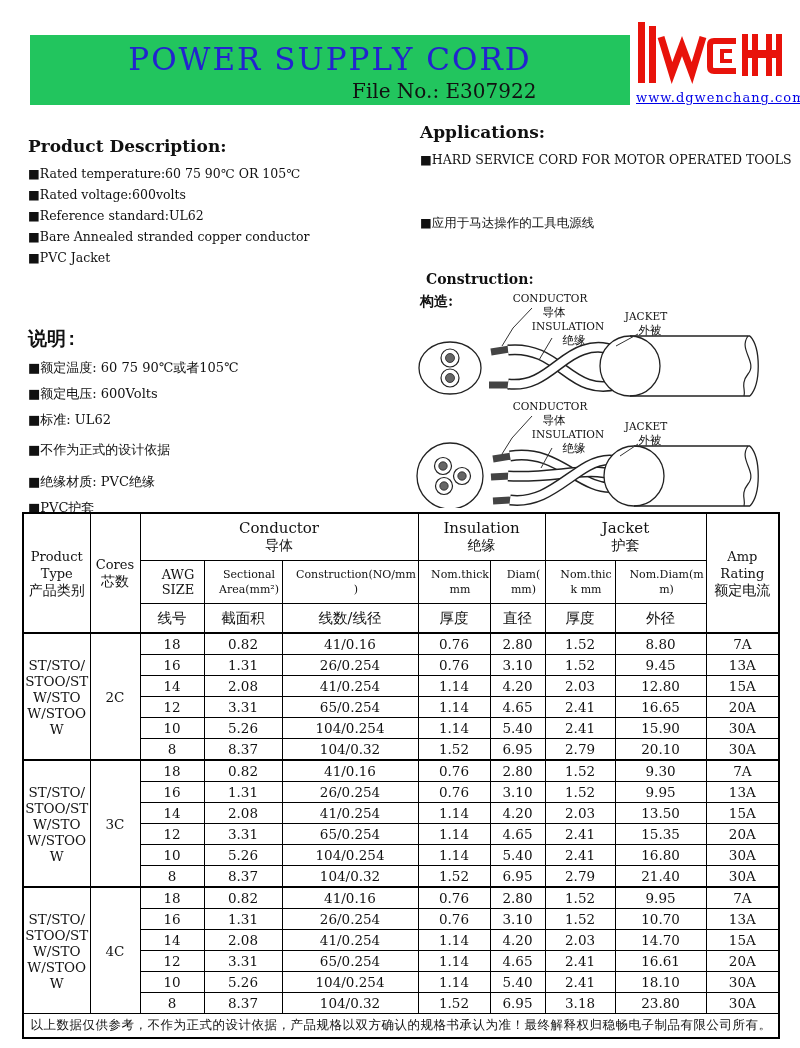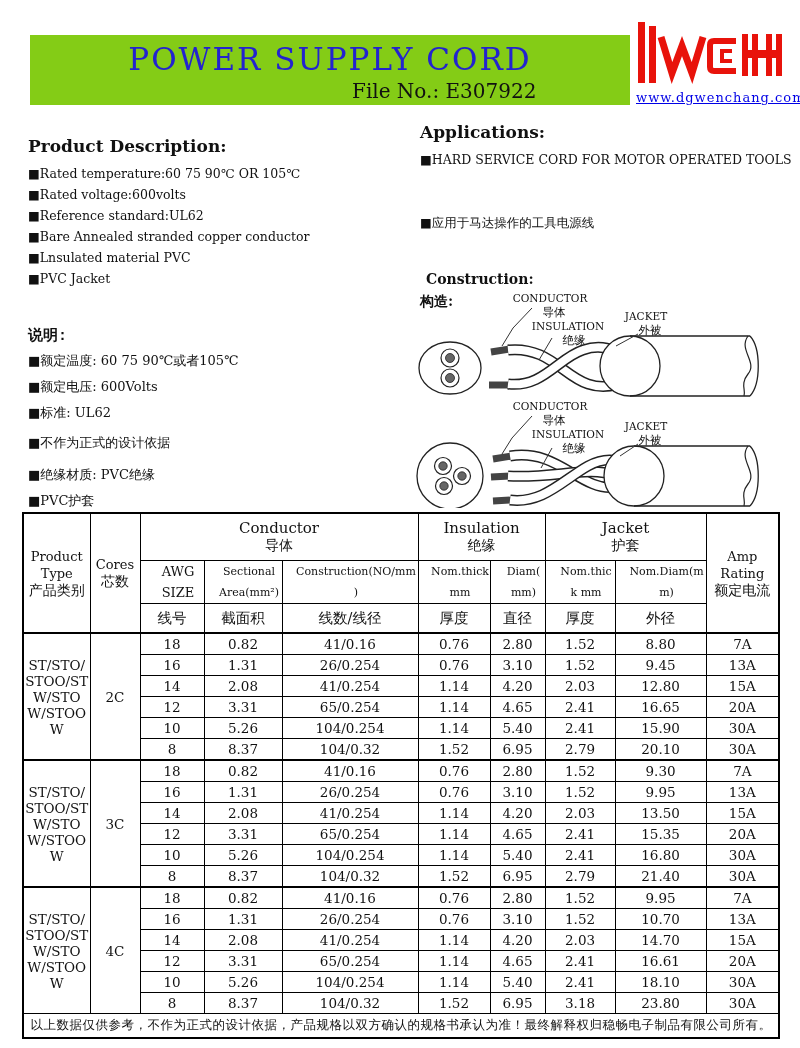--- a/index.html
+++ b/index.html
@@ -1,53 +1,53 @@
 <!DOCTYPE html>
 <html><head>
 <meta charset="utf-8">
 <style>
   html,body{margin:0;padding:0;}
   body{
     width:800px;height:1048px;position:relative;background:#ffffff;
     font-family:"DejaVu Serif","Liberation Serif",serif;color:#111;overflow:hidden;
   }
   
-  .banner{position:absolute;left:30px;top:35px;width:600px;height:70px;background:#84cc16;}
+  .banner{position:absolute;left:30px;top:35px;width:600px;height:70px;background:#22c55e;}
   .banner-title{position:absolute;left:0;top:6px;width:100%;text-align:center;
     color:#2323cf;font-size:31px;letter-spacing:2px;white-space:nowrap;}
   .file-no{position:absolute;left:322px;top:44px;font-size:20px;color:#111;}
   .logo-wrap{position:absolute;left:636px;top:17px;width:152px;text-align:center;}
   .logo-svg{display:block;margin:0 auto;}
   .website{display:inline-block;margin-top:2px;font-size:13px;color:#0000e6;
     text-decoration:underline;letter-spacing:1px;}
   
   .col{position:absolute;}
   .desc-col{left:28px;top:136px;width:385px;}
   .apps-col{left:420px;top:122px;width:372px;}
   .notes-col{left:28px;top:326px;width:385px;}
   .h-en{font-weight:bold;font-size:17px;margin:0 0 7px 0;}
-  .h-cn{font-weight:bold;font-size:15px;margin:0 0 4px 0;font-family:Liberation Mono, monospace;}
+  .h-cn{font-weight:bold;font-size:19px;margin:0 0 4px 0;font-family:Liberation Mono, monospace;}
   .bullet{font-size:12.5px;line-height:21px;margin:0;white-space:nowrap;}
   .notes-col .bullet{font-size:13px;line-height:23px;margin-bottom:3px;}
   .notes-col .bullet:nth-of-type(5){margin-top:7px;}
   .notes-col .bullet:nth-of-type(6){margin-top:9px;}
   .apps-gap{margin-top:42px;}
   .constr-head{font-weight:bold;font-size:14px;margin:38px 0 0 6px;}
   .constr-head-cn{font-weight:bold;font-size:14px;margin:6px 0 0 0;}
   
   .diagram{position:absolute;left:398px;top:288px;}
   .diagram text{font-size:10.5px;fill:#111;}
   .diagram text.cn{font-size:11.5px;}
   
   .spec-table{position:absolute;left:22px;top:512px;width:756px;
     border-collapse:collapse;table-layout:fixed;border:2px solid #000;}
   .spec-table td{border:1px solid #000;text-align:center;vertical-align:middle;
     padding:0;font-size:13.5px;color:#111;overflow:hidden;}
   tr.h1 td{height:46px;}
-  tr.h2 td{height:42px;font-size:11px;line-height:21px;padding-left:12px;}
+  tr.h2 td{height:42px;font-size:11px;line-height:15px;padding-left:12px;}
   tr.h3 td{height:28px;font-size:14.5px;}
   tbody.spec-body td{height:20px;}
   tr.note-row td{height:23px;font-size:12.5px;letter-spacing:0.5px;}
   .grp-en{display:block;font-size:15px;line-height:17px;}
   .grp-cn{display:block;font-size:14px;line-height:17px;}
   .pt-cell{font-size:12px;line-height:16px;word-break:break-all;padding:0 2px;}
   .cores-cell{font-size:14px;}
   .amp-cell{font-size:13px;line-height:17px;}
   .spec-body tr.group-start td{border-top:2px solid #000;}
   tr.h3 td{border-bottom:2px solid #000;}
@@ -80,21 +80,20 @@
   </svg>
   <span class="website">www.dgwenchang.com</span>
 </div>
 
 <div class="col desc-col">
   <p class="h-en">Product Description:</p>
   <p class="bullet">■Rated temperature:60 75 90℃ OR 105℃</p>
   <p class="bullet">■Rated voltage:600volts</p>
   <p class="bullet">■Reference standard:UL62</p>
   <p class="bullet">■Bare Annealed stranded copper conductor</p>
-  <p class="bullet">■Lnsulated material  PVC</p>
   <p class="bullet">■PVC Jacket</p>
 </div>
 
 <div class="col apps-col">
   <p class="h-en">Applications:</p>
   <p class="bullet">■HARD SERVICE CORD FOR MOTOR OPERATED TOOLS</p>
   <p class="bullet apps-gap">■应用于马达操作的工具电源线</p>
   <p class="constr-head">Construction:</p>
   <p class="constr-head-cn">构造:</p>
 </div>

